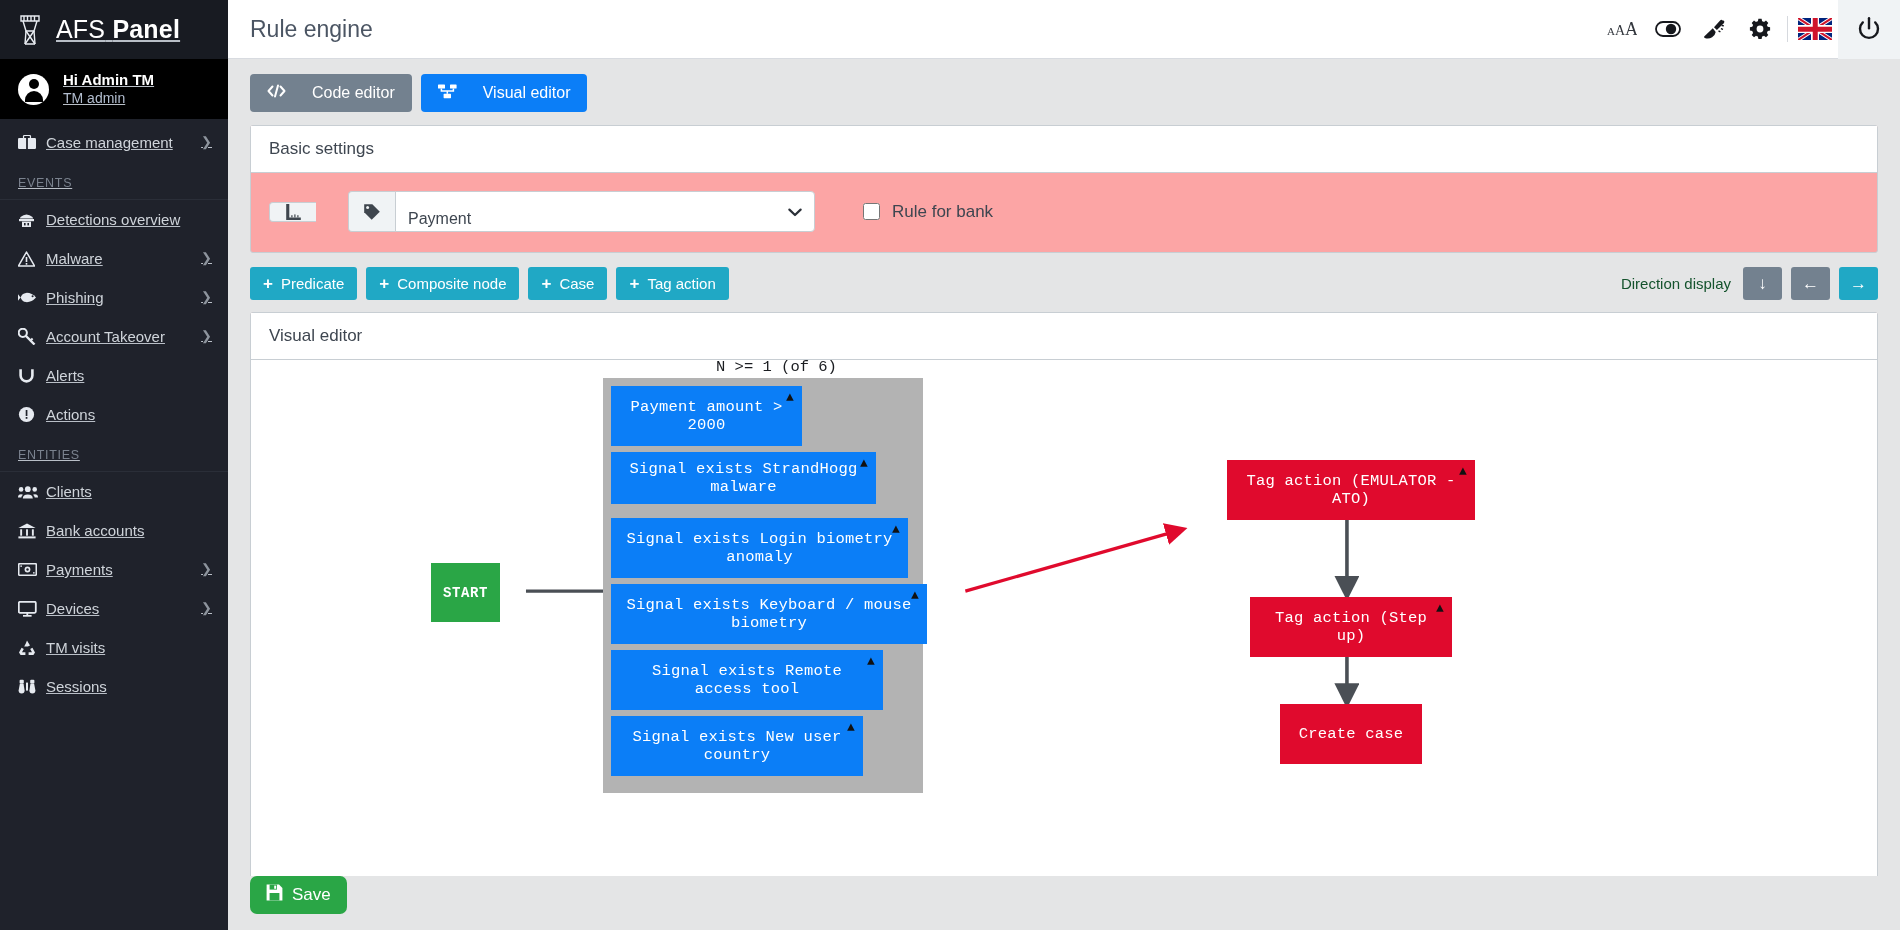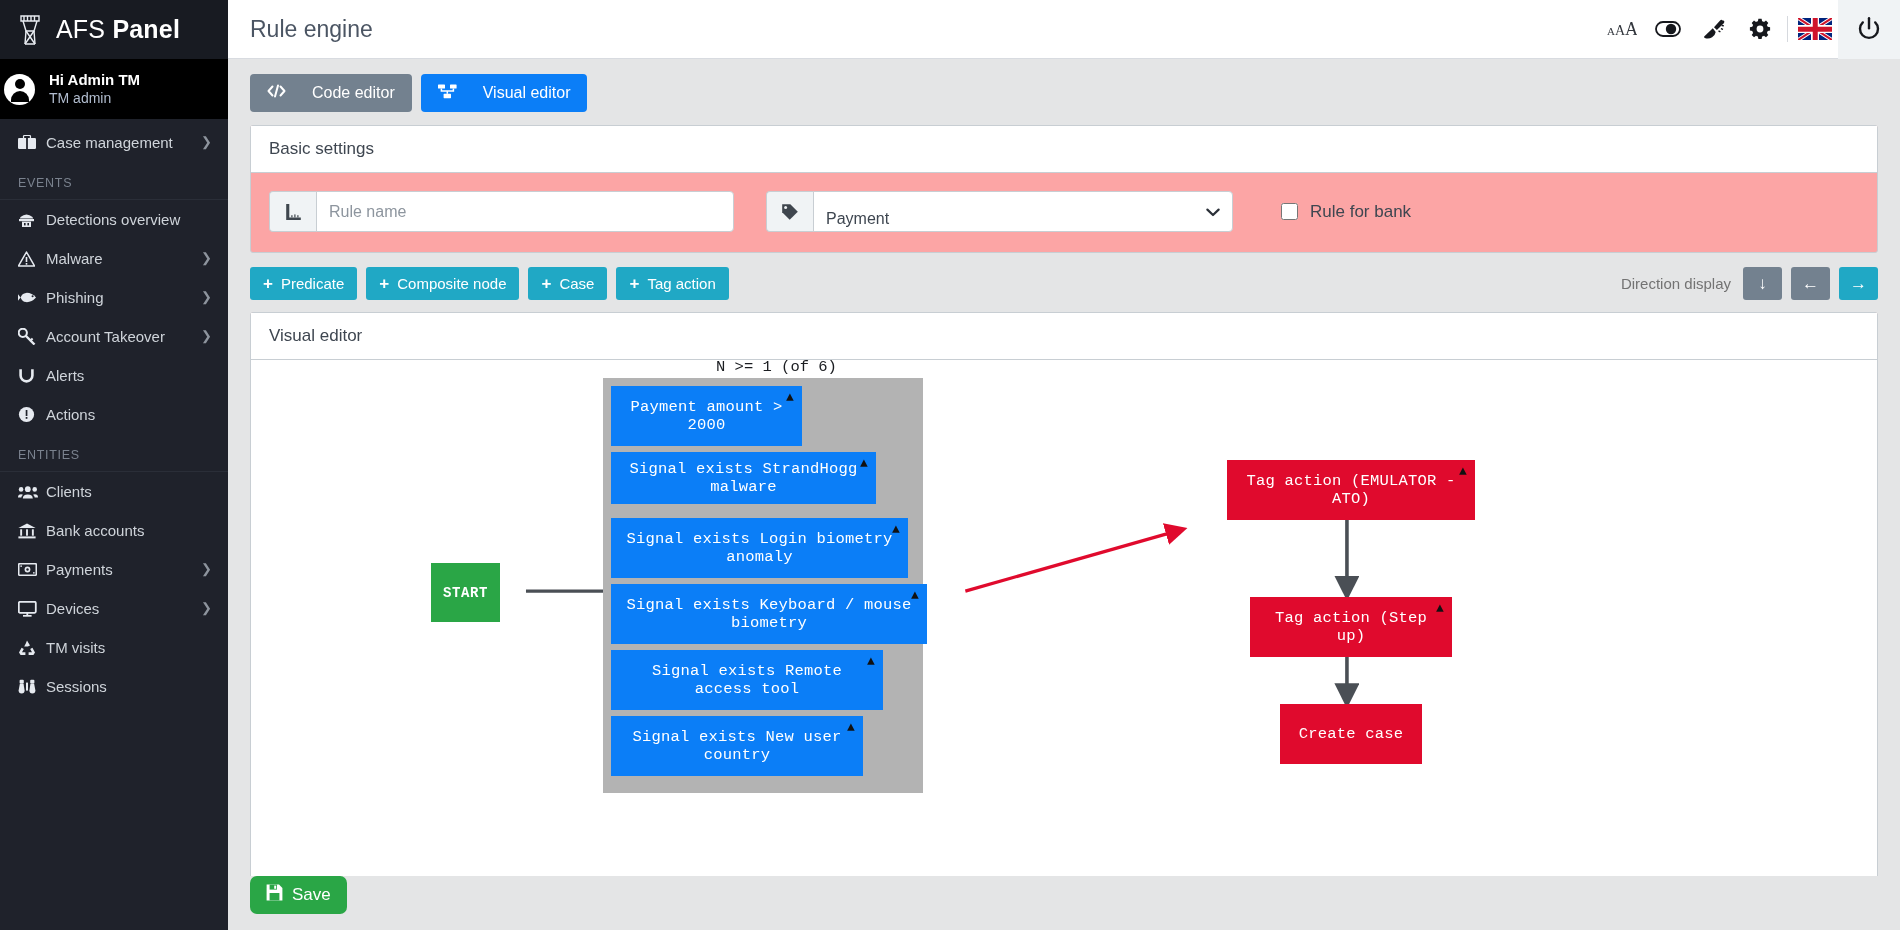--- a/index.html
+++ b/index.html
@@ -9,38 +9,38 @@
     background: #e4e5e6;
     overflow: hidden;
   }
   .app { display: flex; width: 1900px; height: 930px; }
 
   
   .sidebar {
     width: 228px; flex: 0 0 228px;
     background: #1f222b;
     color: #b9bfc7;
-    display: flex; flex-direction: column;
+    display: flex; flex-direction: column; text-decoration: underline;
   }
   .brand {
     height: 59px; flex: 0 0 59px;
     background: #181b22;
     display: flex; align-items: center; gap: 12px;
     padding: 0 16px;
   }
   .brand-logo { width: 28px; height: 34px; flex: 0 0 28px; }
   .brand-text { font-size: 25px; color: #ffffff; letter-spacing: .2px; white-space: nowrap; }
   .brand-text b { font-weight: bold; }
   .brand-text span.light { font-weight: 300; }
 
   .userbox {
     background: #000000;
     height: 60px; flex: 0 0 60px;
     display: flex; align-items: center; gap: 14px;
-    padding: 0 4px;
+    padding: 0 18px;
   }
   .avatar {
     width: 31px; height: 31px; border-radius: 50%;
     background: #ffffff; position: relative; flex: 0 0 31px;
   }
   .avatar::before {
     content:""; position:absolute; left:50%; top:5px; transform: translateX(-50%);
     width: 10px; height: 10px; border-radius:50%; background: #000;
   }
   .avatar::after {
@@ -162,21 +162,21 @@
 
   .toolrow { display:flex; align-items:center; margin: 14px 0 12px 0; }
   .tbtn {
     display:flex; align-items:center; gap: 8px;
     height: 33px; padding: 0 13px; margin-right: 9px;
     background: #20a8c5; color:#fff; border:none; border-radius: 3px;
     font-size: 15px; cursor:pointer; font-family: "Liberation Sans", sans-serif;
   }
   .tbtn .plus { font-size: 17px; font-weight: bold; line-height: 1; }
   .dir-wrap { margin-left:auto; display:flex; align-items:center; gap: 9px; }
-  .dir-label { font-size: 15px; color: #737373; margin-right: 3px; }
+  .dir-label { font-size: 15px; color: #14532d; margin-right: 3px; }
   .dbtn {
     width: 39px; height: 33px; border:none; border-radius: 3px;
     background:#73818f; color:#fff; font-size: 17px; cursor:pointer;
     display:flex; align-items:center; justify-content:center;
     font-family: "Liberation Sans", sans-serif;
   }
   .dbtn.active { background:#20a8c5; }
 
   
   .diagram-panel { margin-bottom: 14px; }
@@ -487,21 +487,20 @@
 
             <div class="input-group" style="margin-right:32px;">
               <span class="ig-addon">
                 <svg width="18" height="18" viewBox="0 0 18 18" fill="#3f464e">
                   <path d="M2.2 1 h3.1 v13.4 h11.5 v2.6 H2.2 Z"></path>
                   <rect x="7.3" y="12.2" width="1.2" height="2.2"></rect>
                   <rect x="10.3" y="11.4" width="1.2" height="3"></rect>
                   <rect x="13.3" y="12.2" width="1.2" height="2.2"></rect>
                 </svg>
               </span>
-              <input class="ig-field rule-name" type="text" placeholder="Rule name" style="">
             </div>
 
             <div class="input-group" style="margin-right:48px;">
               <span class="ig-addon">
                 <svg width="18" height="18" viewBox="0 0 18 18" fill="#3f464e">
                   <path d="M1.2 1.2 h8.1 l7.5 7.5 -8.1 8.1 -7.5-7.5z"></path>
                   <circle cx="4.6" cy="4.6" r="1.5" fill="#f0f3f5"></circle>
                 </svg>
               </span>
               <span class="select-wrap">

